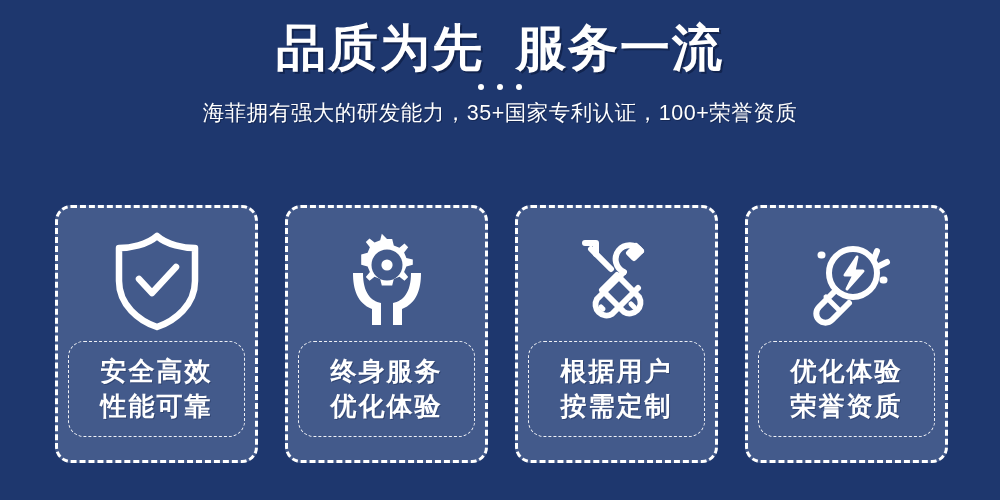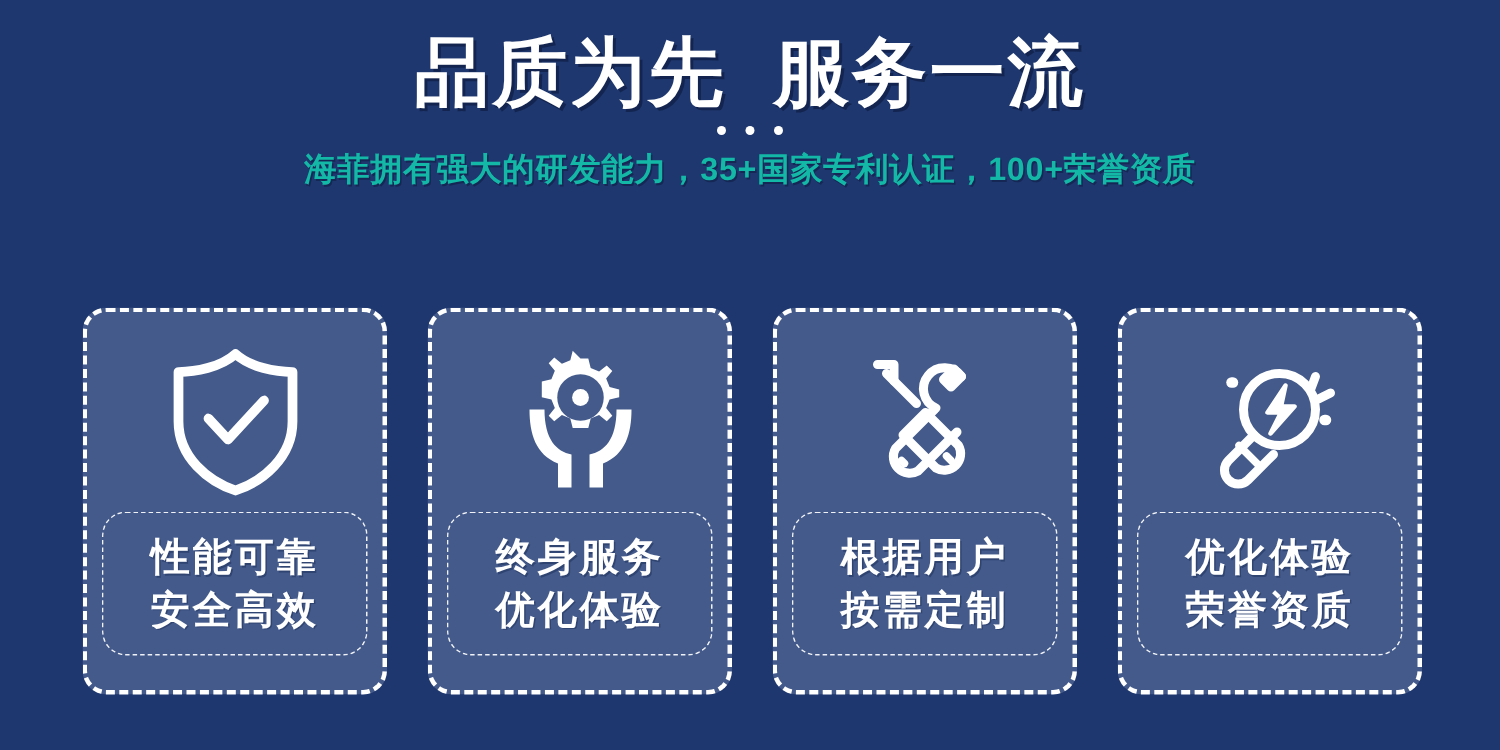--- a/index.html
+++ b/index.html
@@ -40,23 +40,23 @@
     margin-bottom:8px;
   }
   .dots span {
     width:6px; height:6px;
     border-radius:50%;
     background:#ffffff;
     display:block;
   }
 
   .subtitle {
-    color:#14b8a6;
+    color:#ffffff;
     font-size:21.5px;
-    font-weight:bold;
+    font-weight:normal;
     letter-spacing:.5px;
     text-shadow:1px 1px 0 rgba(10,22,55,.45);
   }
 
   
   .cards {
     position:absolute;
     left:55px;
     top:205px;
     width:893px;
@@ -127,22 +127,22 @@
 <div class="cards">
 
   <div class="card">
     <div class="card-icon">
       <svg width="96" height="104" viewBox="0 0 96 104" fill="none" stroke="#ffffff" stroke-width="6.5" stroke-linecap="round" stroke-linejoin="round">
         <path d="M48 7 C38 16 21 19 10 19 L10 52 C10 76 30 92 48 98 C66 92 86 76 86 52 L86 19 C75 19 58 16 48 7 Z"></path>
         <path d="M30 50 L43 64 L67 38"></path>
       </svg>
     </div>
     <div class="card-label">
+      <div class="card-label-line">安全高效</div>
       <div class="card-label-line">性能可靠</div>
-      <div class="card-label-line">安全高效</div>
     </div>
   </div>
 
   <div class="card">
     <div class="card-icon">
       <svg width="100" height="100" viewBox="0 0 100 100" fill="#ffffff">
 
         <path d="M50 8 l5.2 0 1.6 6.4 5.6 2.3 5.1-4.1 3.7 3.7 -4.1 5.1 2.3 5.6 6.4 1.6 0 5.2
                  -6.4 1.6 -2.3 5.6 4.1 5.1 -3.7 3.7 -5.1-4.1 -5.6 2.3 -1.6 6.4 -5.2 0 -5.2 0
                  -1.6-6.4 -5.6-2.3 -5.1 4.1 -3.7-3.7 4.1-5.1 -2.3-5.6 -6.4-1.6 0-5.2 0-5.2

